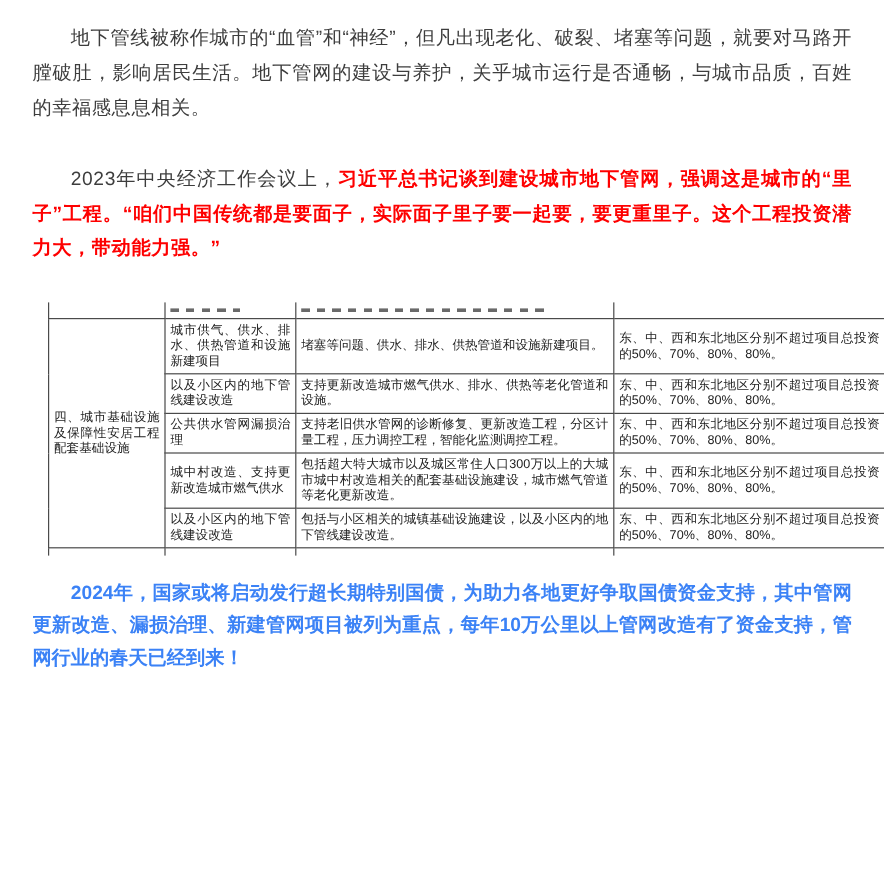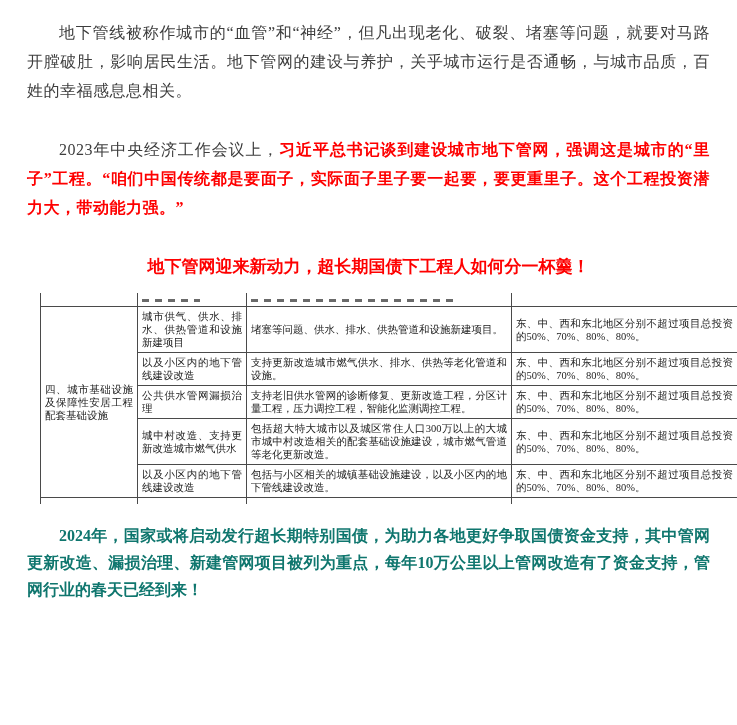--- a/index.html
+++ b/index.html
@@ -1,21 +1,21 @@
 <!DOCTYPE html>
 <html><head>
 <meta charset="utf-8">
 <style>
   html,body{margin:0;padding:0;background:#ffffff;}
   .page{
     position:relative;
     width:737px;height:611px;
     background:#ffffff;
     overflow:hidden;
-    font-family:Liberation Serif, serif;
+    font-family:Liberation Sans, sans-serif;
     box-sizing:border-box;
   }
   .content{
     padding:18px 27px 0 27px;
   }
   .para{
     font-size:16px;
     line-height:29px;
     letter-spacing:0.5px;
     color:#3d3d3d;
@@ -32,21 +32,21 @@
     font-weight:bold;
     color:#fe0000;
     text-align:center;
     text-indent:0;
     margin:0 0 12px 0;
   }
   .para-bottom{
     font-size:16px;
     line-height:27px;
     font-weight:bold;
-    color:#0f766e;
+    color:#3b82f6;
     text-align:justify;
     text-indent:2em;
     word-break:break-all;
     margin:18px 0 0 0;
   }
   
   table.policy{
     border-collapse:collapse;
     table-layout:fixed;
     margin-left:13px;
@@ -97,21 +97,20 @@
 <body>
 
 <div class="page">
   <div class="content">
 
     <p class="para">地下管线被称作城市的“血管”和“神经”，但凡出现老化、破裂、堵塞等问题，就要对马路开膛破肚，影响居民生活。地下管网的建设与养护，关乎城市运行是否通畅，与城市品质，百姓的幸福感息息相关。</p>
 
     <p class="para"><span>2023年中央经济工作会议上，</span><span class="red bold">习近平总书记谈到建设城市地下管网，强调这是城市的“里子”工程。“咱们中国传统都是要面子，实际面子里子要一起要，要更重里子。这个工程投资潜力大，带动能力强。”</span></p>
 
 
-    <p class="heading">地下管网迎来新动力，超长期国债下工程人如何分一杯羹！</p>
 
     <table class="policy">
       <tbody>
         <tr class="row-clip-top">
           <td class="cat"></td>
           <td class="proj"><span class="remnant short"></span></td>
           <td class="desc"><span class="remnant long"></span></td>
           <td class="fund"></td>
         </tr>
         <tr>

